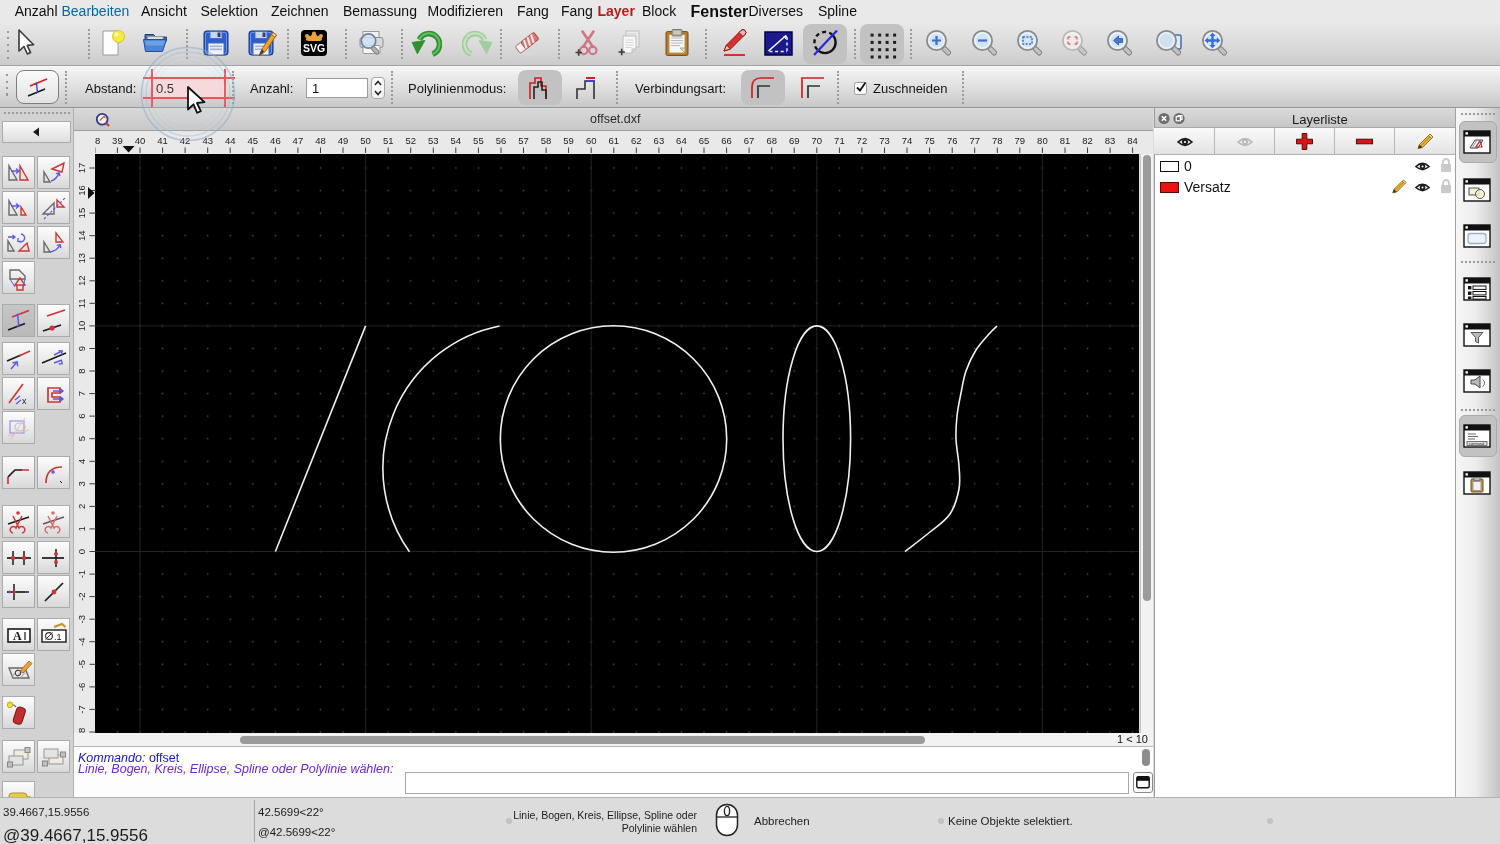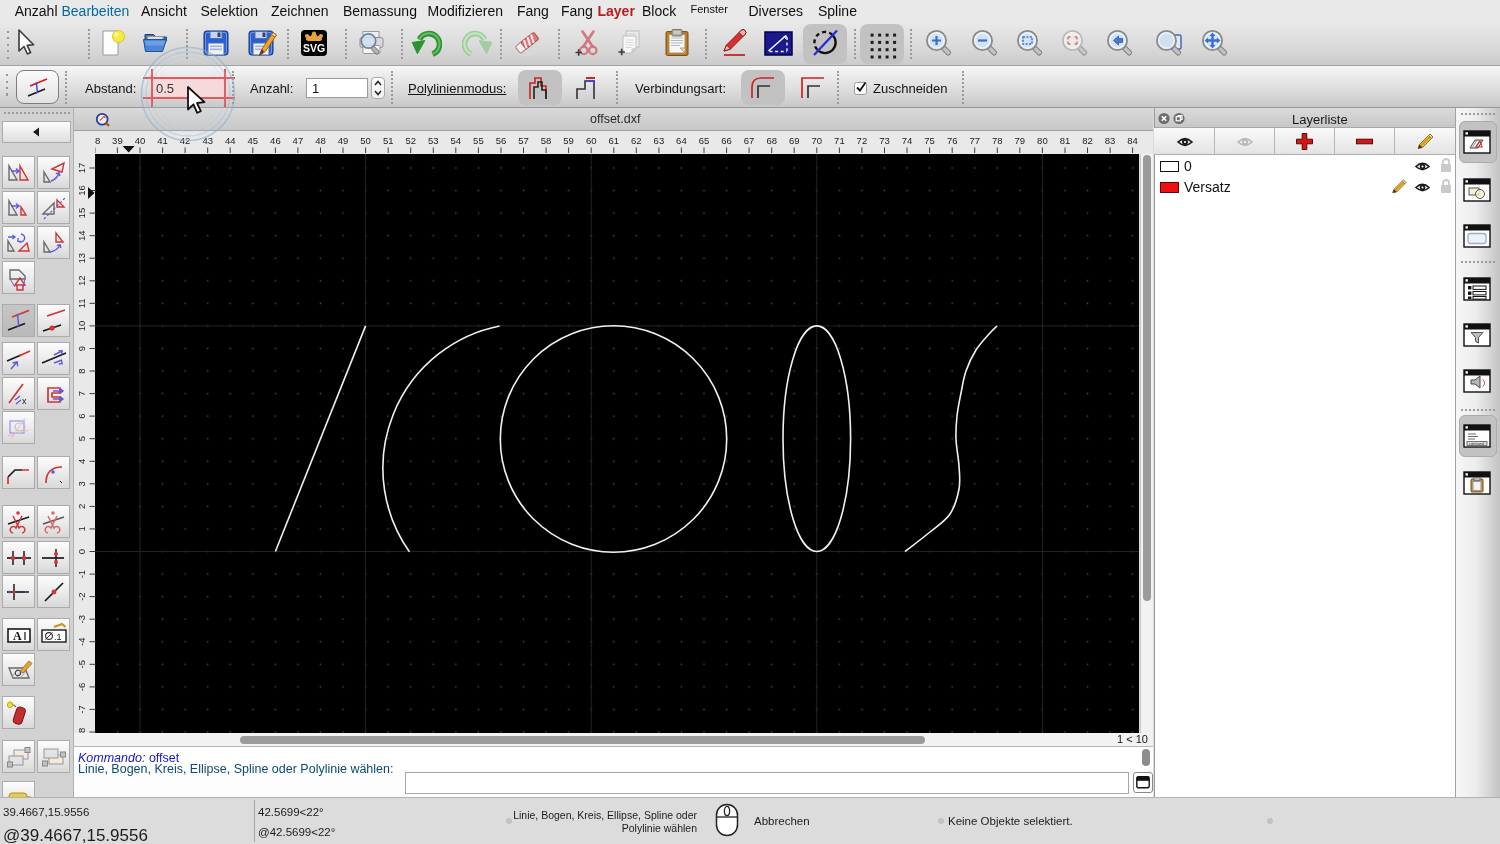--- a/index.html
+++ b/index.html
@@ -20,21 +20,21 @@
 <div class="abs" style="left:61.5px;top:3px;font-size:14px;color:#0369a1;">Bearbeiten</div>
 <div class="abs" style="left:141px;top:3px;font-size:14px;color:#0e0e0e;">Ansicht</div>
 <div class="abs" style="left:200.5px;top:3px;font-size:14px;color:#0e0e0e;">Selektion</div>
 <div class="abs" style="left:271px;top:3px;font-size:14px;color:#0e0e0e;">Zeichnen</div>
 <div class="abs" style="left:343px;top:3px;font-size:14px;color:#0e0e0e;">Bemassung</div>
 <div class="abs" style="left:427.5px;top:3px;font-size:14px;color:#0e0e0e;">Modifizieren</div>
 <div class="abs" style="left:517px;top:3px;font-size:14px;color:#0e0e0e;">Fang</div>
 <div class="abs" style="left:561px;top:3px;font-size:14px;color:#0e0e0e;">Fang</div>
 <div class="abs" style="left:597.5px;top:3px;font-size:14px;color:#b91c1c;font-weight:bold;">Layer</div>
 <div class="abs" style="left:642px;top:3px;font-size:14px;color:#0e0e0e;">Block</div>
-<div class="abs" style="left:690.5px;top:3px;font-size:11px;color:#0e0e0e;">Fenster</div>
+<div class="abs" style="left:690.5px;top:3px;font-size:16px;color:#0e0e0e;font-weight:bold;">Fenster</div>
 <div class="abs" style="left:748.5px;top:3px;font-size:14px;color:#0e0e0e;">Diverses</div>
 <div class="abs" style="left:818px;top:3px;font-size:14px;color:#0e0e0e;">Spline</div>
 <div class="abs" style="left:0;top:22px;width:1500px;height:44px;background:linear-gradient(180deg,#e9e9e9,#d9d9d9 60%,#cbcbcb);border-bottom:1px solid #a2a2a2;box-sizing:border-box;"></div>
 <div class="abs" style="left:7px;top:31px;width:2px;height:28px;background-image:repeating-linear-gradient(180deg,#999 0 2px,transparent 2px 6.5px);"></div>
 <div class="btn-press" style="left:803px;top:24px;width:44px;height:40px;"></div>
 <div class="btn-press" style="left:860px;top:24px;width:44px;height:40px;"></div>
 <svg class="abs" style="left:15.0px;top:27.0px" width="32" height="32" viewBox="0 0 32 32">
     <path d="M4 3 L4 24 L9 19.5 L12.4 27 L15.6 25.6 L12.2 18.4 L18.6 17.8 Z" fill="#fff" stroke="#3a3a3a" stroke-width="1.6" stroke-linejoin="round"></path>
   </svg>
 <div class="vsep" style="left:88px;top:29px;height:30px;"></div>
@@ -235,21 +235,21 @@
 <div class="vsep" style="left:232px;top:71px;height:33px;"></div>
 <div class="lbl" style="left:250px;top:81px;">Anzahl:</div>
 <div class="abs" style="left:306px;top:78px;width:62px;height:20px;background:#fff;border:1px solid #9c9c9c;box-sizing:border-box;"></div>
 <div class="lbl" style="left:312px;top:81px;">1</div>
 <div class="abs" style="left:371px;top:77px;width:14px;height:22px;background:linear-gradient(180deg,#fff,#f0f0f0);border:1px solid #a8a8a8;border-radius:4px;box-sizing:border-box;"></div>
 <svg class="abs" style="left:371px;top:77px" width="14" height="22" viewBox="0 0 14 22">
     <path d="M4 8 L7 4.5 L10 8" fill="none" stroke="#222" stroke-width="1.5"></path>
     <path d="M4 14 L7 17.5 L10 14" fill="none" stroke="#222" stroke-width="1.5"></path>
   </svg>
 <div class="vsep" style="left:391px;top:71px;height:33px;"></div>
-<div class="lbl" style="left:408px;top:81px;text-decoration:underline;">Polylinienmodus:</div>
+<div class="lbl" style="left:408px;top:81px;">Polylinienmodus:</div>
 <div class="btn-press" style="left:518px;top:70px;width:44px;height:35px;"></div>
 <svg class="abs" style="left:525px;top:73px" width="30" height="30" viewBox="0 0 30 30">
     <path d="M5 26 V10 h5 v-5 h6 v8 h5 V26" fill="none" stroke="#d02020" stroke-width="1.6"></path>
     <path d="M9 26 V14 h4 v-5 h4 v8 h4 V26" fill="none" stroke="#222" stroke-width="1.6"></path>
   </svg>
 <svg class="abs" style="left:572px;top:73px" width="30" height="30" viewBox="0 0 30 30">
     <path d="M5 26 V16 h8 V8 h9 V26" fill="none" stroke="#333" stroke-width="1.6"></path>
     <path d="M14 5 h9" stroke="#d02020" stroke-width="2"></path>
     <path d="M14 8 h9" stroke="#4444cc" stroke-width="2"></path>
   </svg>
@@ -680,21 +680,21 @@
   </svg>
 <div class="abs" style="left:1140px;top:154px;width:13px;height:579px;background:#f2f2f2;border-left:1px solid #c6c6c6;box-sizing:border-box;"></div>
 <div class="abs" style="left:1142.5px;top:155px;width:8px;height:446px;background:#9b9b9b;border-radius:4px;"></div>
 <div class="abs" style="left:74px;top:733px;width:1079px;height:14px;background:#f2f2f2;border-bottom:1px solid #b6b6b6;box-sizing:border-box;"></div>
 <div class="abs" style="left:240px;top:735.5px;width:685px;height:8px;background:#9b9b9b;border-radius:4px;"></div>
 <div class="abs" style="left:1117px;top:733px;width:37px;height:13px;font-size:11px;color:#111;">1 &lt; 10</div>
 <div class="abs" style="left:74px;top:747px;width:1079px;height:22px;background:#fff;"></div>
 <div class="abs" style="left:78px;top:751px;font-size:12.5px;color:#1515cf;"><i>Kommando:</i> offset</div>
 <div class="abs" style="left:1142px;top:749px;width:8px;height:17px;background:#8c8c8c;border-radius:4px;"></div>
 <div class="abs" style="left:74px;top:769px;width:1079px;height:29px;background:#fdfdfd;"></div>
-<div class="abs" style="left:78px;top:762px;font-size:12.5px;color:#0c4a6e;">Linie, Bogen, Kreis, Ellipse, Spline oder Polylinie wählen:</div>
+<div class="abs" style="left:78px;top:762px;font-size:12.5px;color:#6d28d9;font-style:italic;">Linie, Bogen, Kreis, Ellipse, Spline oder Polylinie wählen:</div>
 <div class="abs" style="left:405px;top:771.5px;width:724px;height:22px;background:#fff;border:1px solid #a8a8a8;box-sizing:border-box;"></div>
 <div class="abs" style="left:1133px;top:772px;width:20px;height:21px;background:#fdfdfd;border:1px solid #8a8a8a;border-radius:3px;box-sizing:border-box;"></div>
 <svg class="abs" style="left:1136px;top:776px" width="14" height="13" viewBox="0 0 14 13">
     <rect x="0.8" y="0.8" width="12.4" height="11" rx="1.5" fill="none" stroke="#111" stroke-width="1.4"></rect>
     <rect x="0.8" y="0.8" width="12.4" height="4" fill="#111"></rect>
   </svg>
 <div class="abs" style="left:1154px;top:108px;width:301px;height:690px;background:#fff;border-left:1px solid #9a9a9a;box-sizing:border-box;"></div>
 <div class="abs" style="left:1154px;top:108px;width:301px;height:20px;background:linear-gradient(180deg,#dadada,#c7c7c7);border-left:1px solid #9a9a9a;border-bottom:1px solid #a8a8a8;box-sizing:border-box;"></div>
 <svg class="abs" style="left:1158px;top:112px" width="32" height="13" viewBox="0 0 32 13">
     <circle cx="6" cy="6.5" r="5.6" fill="#6e6e6e"></circle>

